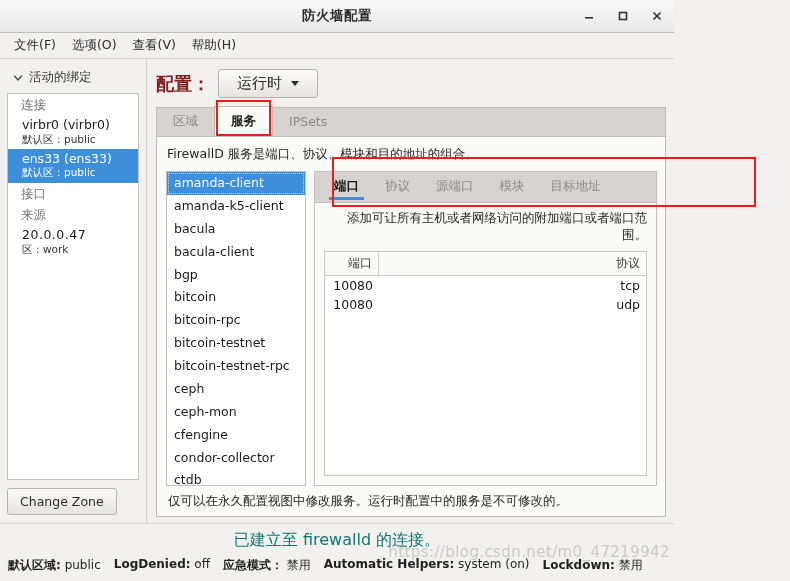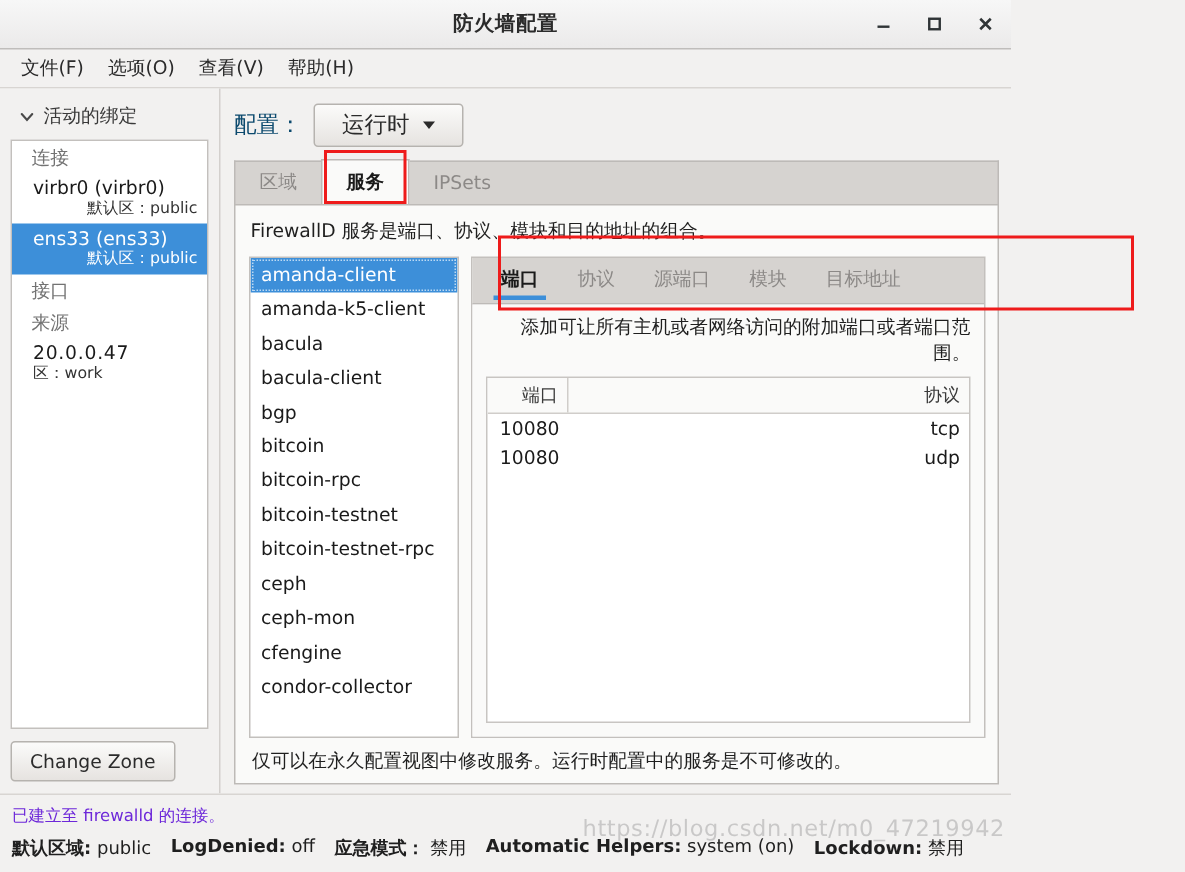--- a/index.html
+++ b/index.html
@@ -82,21 +82,21 @@
   .sb-group {
     padding: 3px 6px 1px 13px;
     font-size: 12.5px; color: #737373;
   }
   .sb-entry {
     padding: 2px 6px 3px 14px;
     line-height: 1.25;
     cursor: pointer;
   }
   .sb-entry .e-name { font-size: 12.5px; color: #1a1a1a; }
-  .sb-entry .e-sub  { font-size: 10.5px; color: #333; margin-left: 36px; }
+  .sb-entry .e-sub  { font-size: 10.5px; color: #333; }
   .sb-entry.selected { background: #3d8fd9; }
   .sb-entry.selected .e-name,
   .sb-entry.selected .e-sub { color: #ffffff; }
   .sb-ip { padding: 2px 6px 3px 14px; line-height: 1.3; }
   .sb-ip .e-name { font-size: 12.5px; color: #1a1a1a; letter-spacing: .5px; }
   .sb-ip .e-sub  { font-size: 10.5px; color: #333; }
   .sb-footer { padding-top: 8px; }
   .btn {
     display: inline-block;
     background: linear-gradient(to bottom, #fbfbfa 0%, #e6e3e0 100%);
@@ -108,21 +108,21 @@
   
   .main {
     flex: 1 1 auto; min-width: 0;
     display: flex; flex-direction: column;
     padding: 8px 8px 6px 9px;
   }
   .config-row {
     display: flex; align-items: center; gap: 8px;
     padding: 2px 0 9px 0;
   }
-  .config-label { font-size: 15px; font-weight: normal; color: #0c4a6e; }
+  .config-label { font-size: 18px; font-weight: bold; color: #7f1d1d; }
   .combo {
     display: inline-flex; align-items: center; gap: 9px;
     background: linear-gradient(to bottom, #fbfbfa 0%, #e6e3e0 100%);
     border: 1px solid #b6b3af; border-radius: 3px;
     padding: 4px 18px; font-size: 15px; color: #2b2b2b; cursor: pointer;
   }
   .caret { width: 0; height: 0; border-left: 4px solid transparent;
            border-right: 4px solid transparent; border-top: 5px solid #2b2b2b; }
 
   
@@ -235,21 +235,21 @@
   }
 
   
   .statusbar {
     flex: 0 0 auto;
     border-top: 1px solid #d8d5d2;
     background: #f2f1f0;
     padding: 6px 8px 7px 8px;
     position: relative;
   }
-  .status-line1 { font-size: 11px; color: #6d28d9; padding-bottom: 6px; }
+  .status-line1 { font-size: 16px; color: #0f766e; padding-bottom: 6px; text-align: center; }
   .status-line2 { font-size: 12px; color: #1f1f1f; display: flex; flex-wrap: nowrap; gap: 4px; }
   .sl-k { font-weight: bold; }
   .sl-seg { white-space: nowrap; margin-right: 9px; }
 
   
   .anno {
     position: absolute; border: 2px solid #ee1b1b;
     pointer-events: none; z-index: 50;
   }
   #anno-services { left: 216px; top: 100px; width: 55px; height: 36px; }
@@ -362,20 +362,21 @@
               <div class="svc-item">bacula-client</div>
               <div class="svc-item">bgp</div>
               <div class="svc-item">bitcoin</div>
               <div class="svc-item">bitcoin-rpc</div>
               <div class="svc-item">bitcoin-testnet</div>
               <div class="svc-item">bitcoin-testnet-rpc</div>
               <div class="svc-item">ceph</div>
               <div class="svc-item">ceph-mon</div>
               <div class="svc-item">cfengine</div>
               <div class="svc-item">condor-collector</div>
+              <div class="svc-item">ctdb</div>
             </div>
 
             <div class="detail">
               <div class="in-tabs">
                 <div class="in-tab active">端口</div>
                 <div class="in-tab">协议</div>
                 <div class="in-tab">源端口</div>
                 <div class="in-tab">模块</div>
                 <div class="in-tab">目标地址</div>
               </div>

